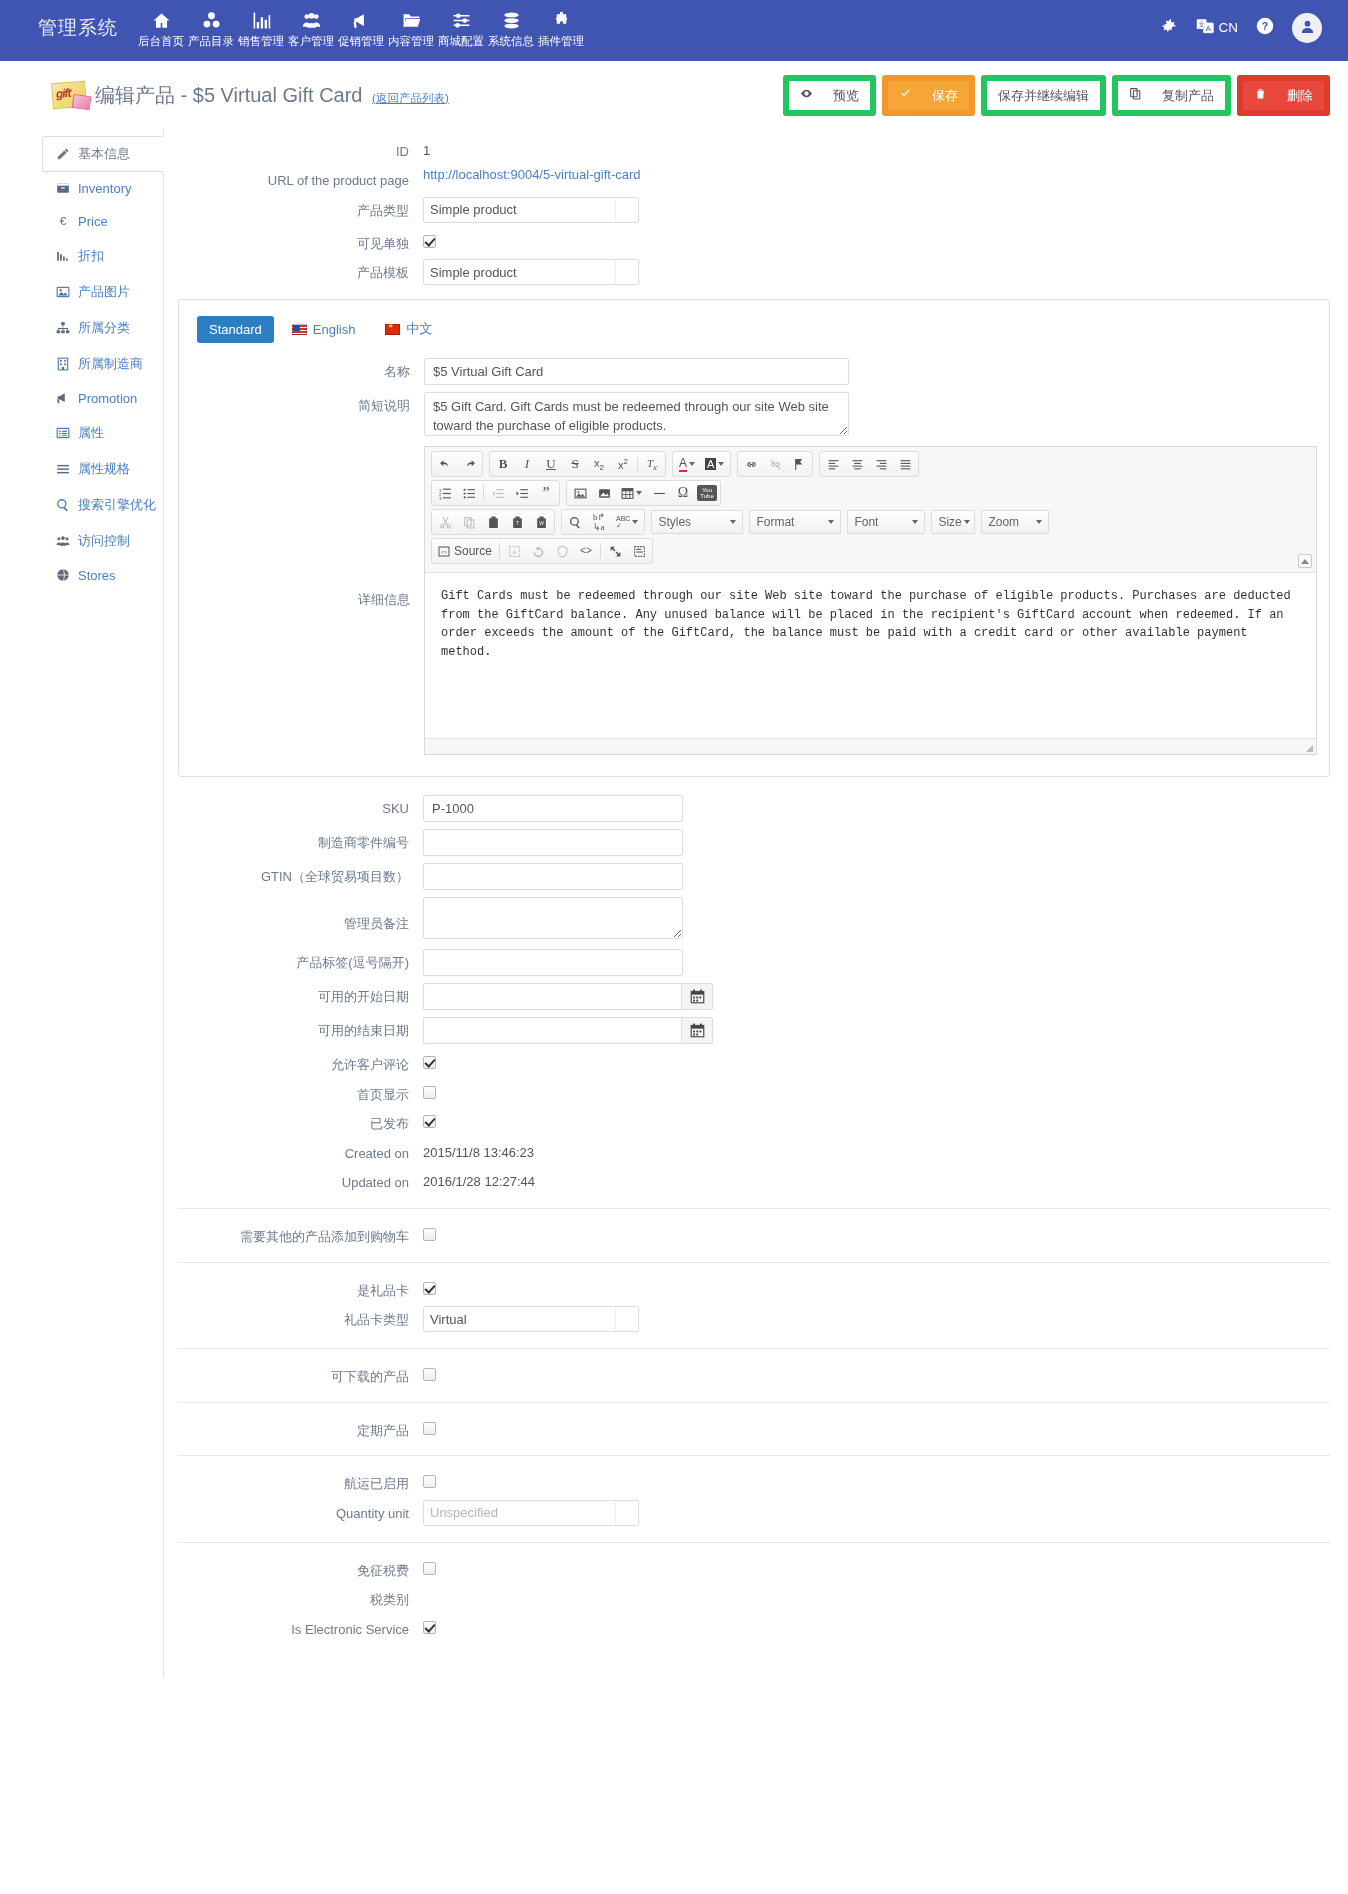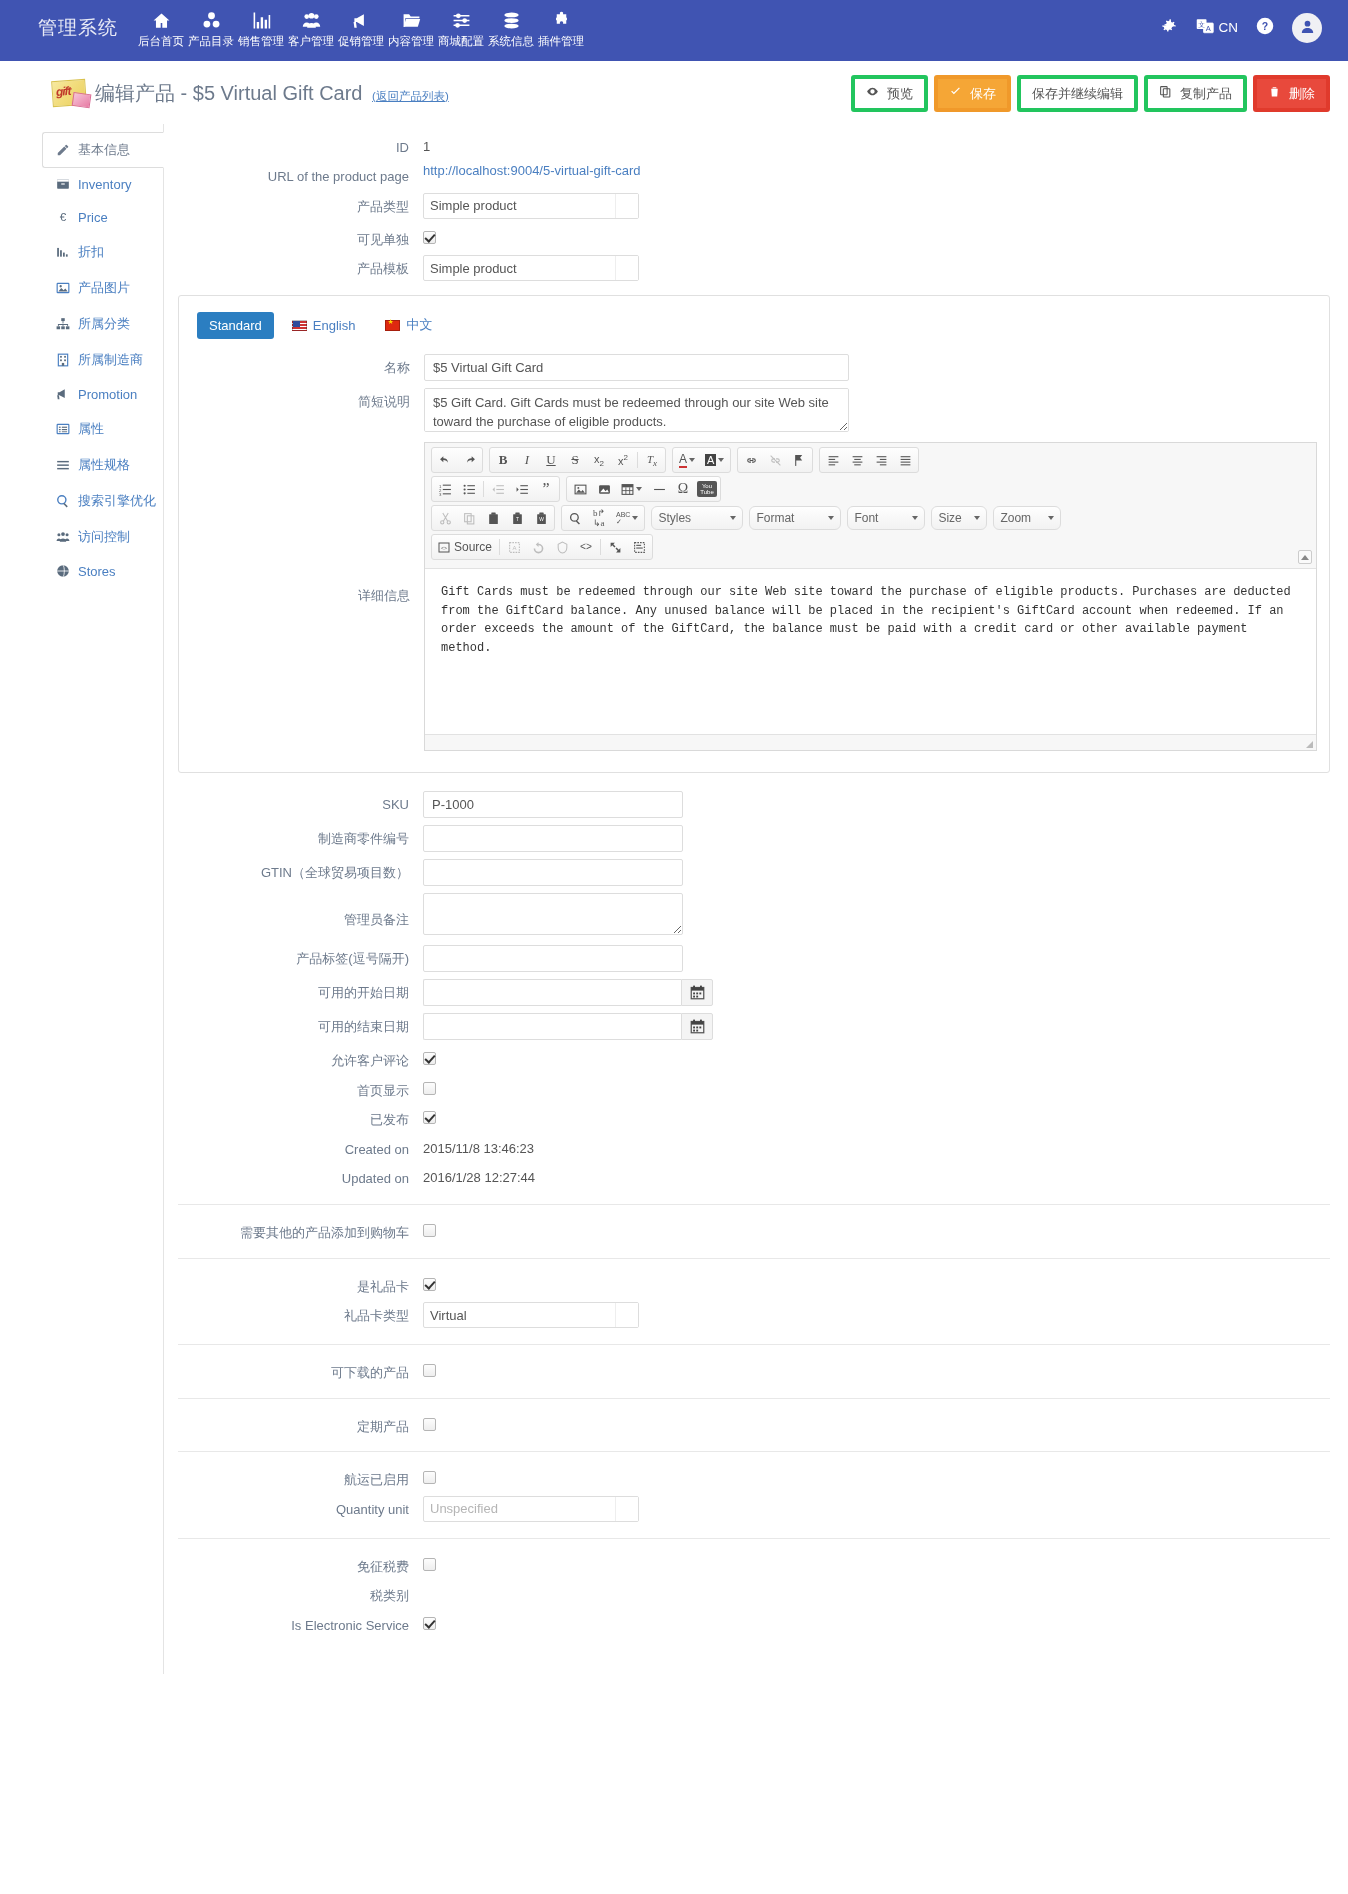--- a/index.html
+++ b/index.html
@@ -57,23 +57,23 @@
   }
   .giftico:before {
     content:""; position:absolute; right:-5px; bottom:-3px; width:16px; height:12px;
     background:linear-gradient(135deg,#f6c6d8,#e87ca5); border:1px solid #d96a94;
     transform:rotate(12deg);
   }
   .ptitle { font-size:20px; color:#6d7a8c; font-weight:normal; white-space:nowrap; }
   .ptitle .sub { font-size:11.5px; color:#4a7fc1; margin-left:4px;text-decoration:underline; }
   .titlebtns { margin-left:auto; display:flex; gap:6px; }
   .btn {
-    border:4px solid #22c55e; background:#fff; color:#555; font-size:13px;
+    border:6px solid #22c55e; background:#fff; color:#555; font-size:13px;
     padding:6px 11px; border-radius:3px; cursor:pointer; display:flex;
-    align-items:center; gap:8px; white-space:nowrap; line-height:1.2;
+    align-items:center; gap:20px; white-space:nowrap; line-height:1.2;
     font-family:"Liberation Sans", sans-serif;
   }
   .btn svg { width:13px; height:13px; fill:currentColor; }
   .btn.orange { background:#f5a636; border-color:#f0992a; color:#fff; }
   .btn.red { background:#e8493c; border-color:#e03a2c; color:#fff; }
 
   
   .content { display:flex; padding:0 18px 0 42px; }
   .sidebar { width:122px; flex:none; border-right:1px solid #e4e4e4; padding-top:8px; min-height:1400px; }
   .sbitem {
@@ -160,21 +160,21 @@
   .edrow { display:flex; flex-wrap:wrap; gap:6px; margin-bottom:3px; align-items:center; }
   .grp { display:flex; align-items:center; border:1px solid #dcdcdc; border-radius:3px; background:linear-gradient(#fefefe,#f2f2f2); padding:1px; }
   .tb { width:24px; height:22px; display:flex; align-items:center; justify-content:center; cursor:pointer; color:#555; font-size:12px; }
   .tb svg { width:13px; height:13px; fill:#555; }
   .tb.dim { opacity:.35; }
   .tb.wide { width:auto; padding:0 5px; }
   .tbsep { width:1px; height:16px; background:#dcdcdc; margin:0 2px; }
   .tbcaret { width:0; height:0; border-left:3px solid transparent; border-right:3px solid transparent; border-top:4px solid #666; margin-left:2px; }
   .combo {
     display:flex; align-items:center; justify-content:space-between;
-    border:1px solid #dcdcdc; border-radius:6px; background:linear-gradient(#fefefe,#f2f2f2);
+    border:1px solid #dcdcdc; border-radius:1px; background:linear-gradient(#fefefe,#f2f2f2);
     height:24px; padding:0 6px; font-size:12px; color:#666; cursor:pointer;
   }
   .edbody { padding:14px 16px; font-family:"Liberation Mono", monospace; font-size:12px; color:#333; line-height:1.55; min-height:165px; }
   .edfoot { background:#f7f7f7; border-top:1px solid #e2e2e2; height:16px; position:relative; }
   .edfoot:after {
     content:""; position:absolute; right:3px; bottom:2px; width:0; height:0;
     border-left:7px solid transparent; border-bottom:7px solid #bbb;
   }
   .edcollapse {
     position:absolute; right:4px; bottom:4px; width:14px; height:14px;
@@ -812,21 +812,21 @@
                     <span class="tbcaret"></span>
                 </div>
                 <div class="combo" style="width:92px">
                   <span>Format</span>
                     <span class="tbcaret"></span>
                 </div>
                 <div class="combo" style="width:78px">
                   <span>Font</span>
                     <span class="tbcaret"></span>
                 </div>
-                <div class="combo" style="width:56px">
+                <div class="combo" style="width:44px">
                   <span>Size</span>
                     <span class="tbcaret"></span>
                 </div>
                 <div class="combo" style="width:68px">
                   <span>Zoom</span>
                     <span class="tbcaret"></span>
                 </div>
               </div>
 
               <div class="edrow" style="margin-bottom:4px">

